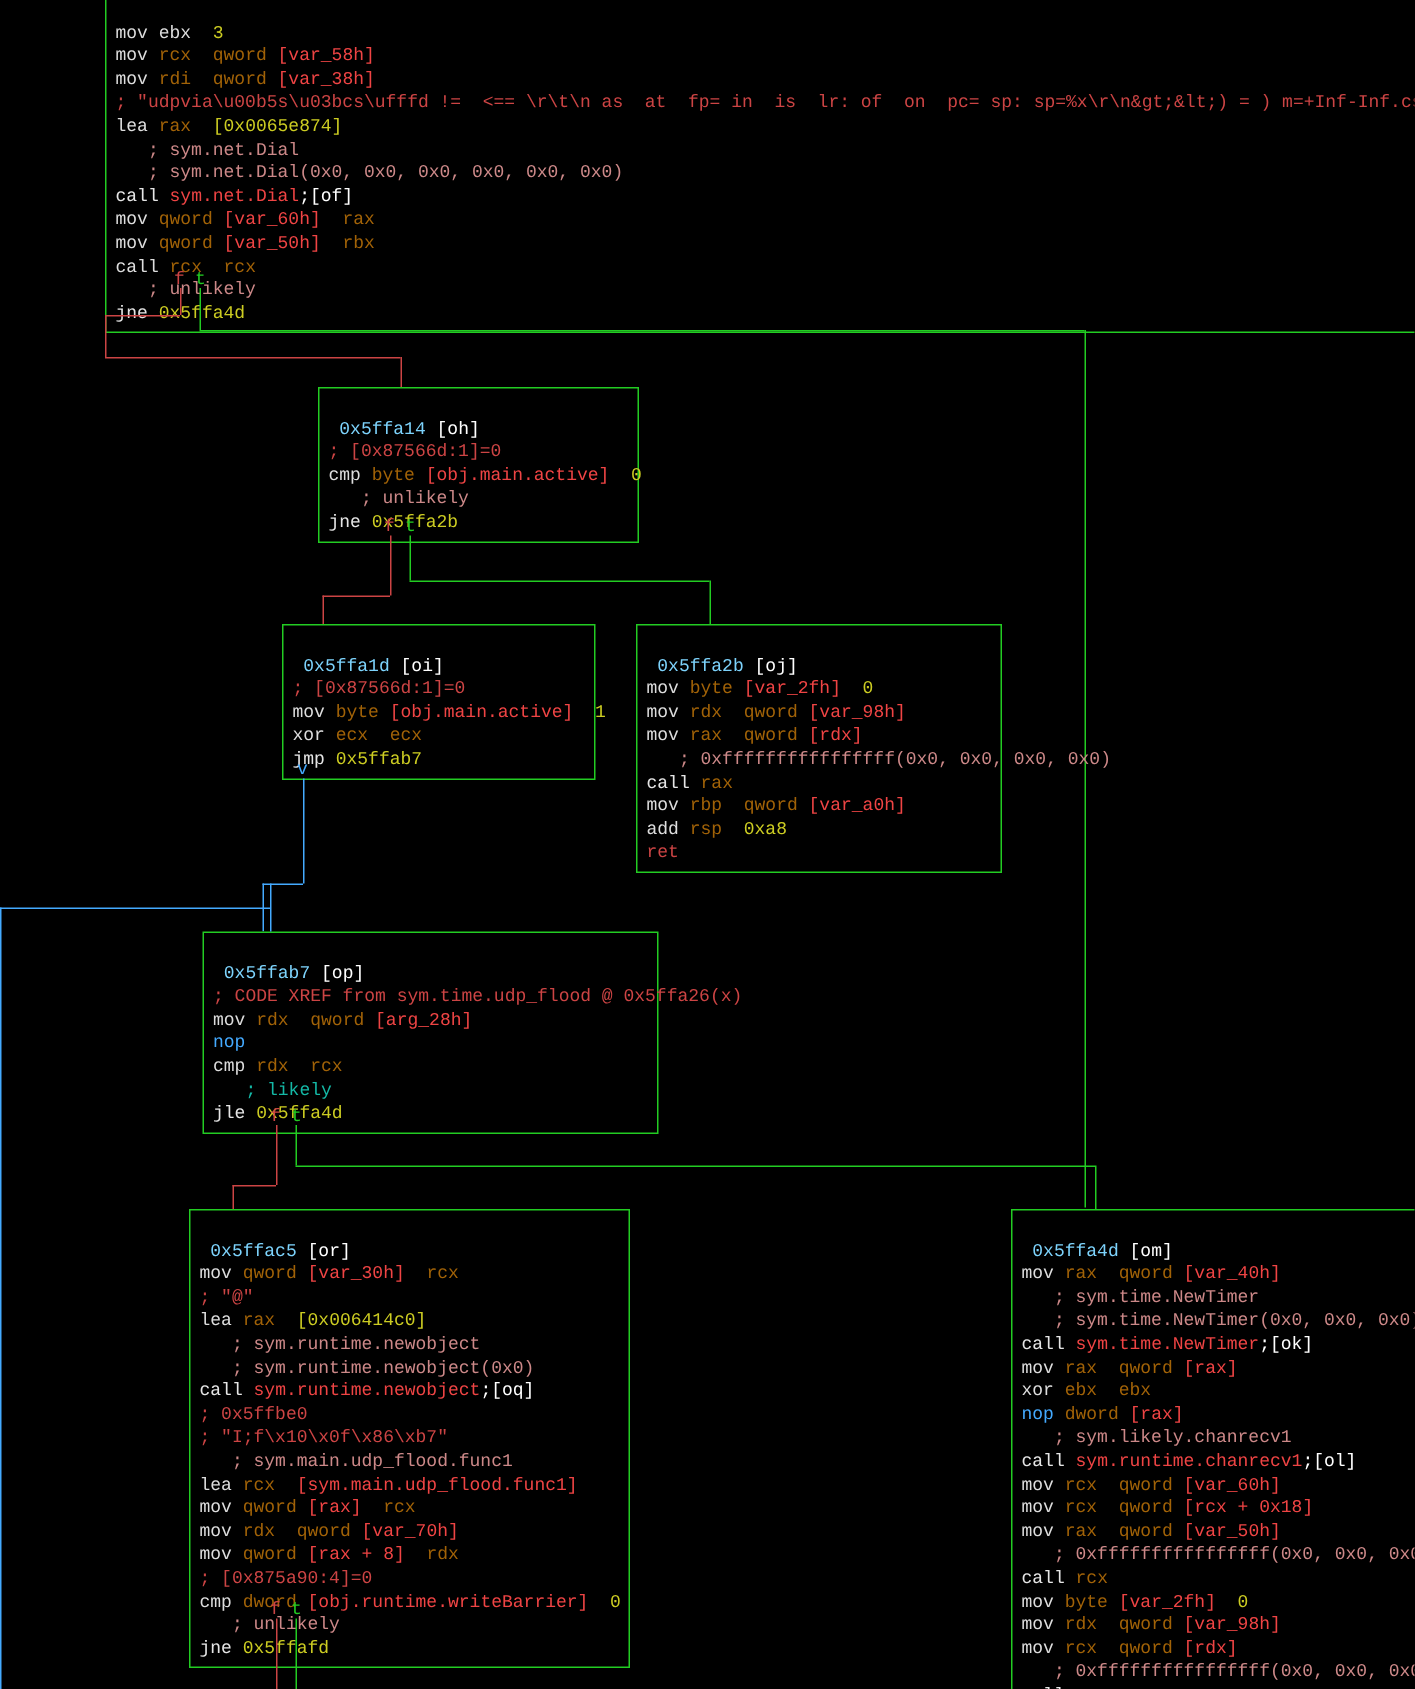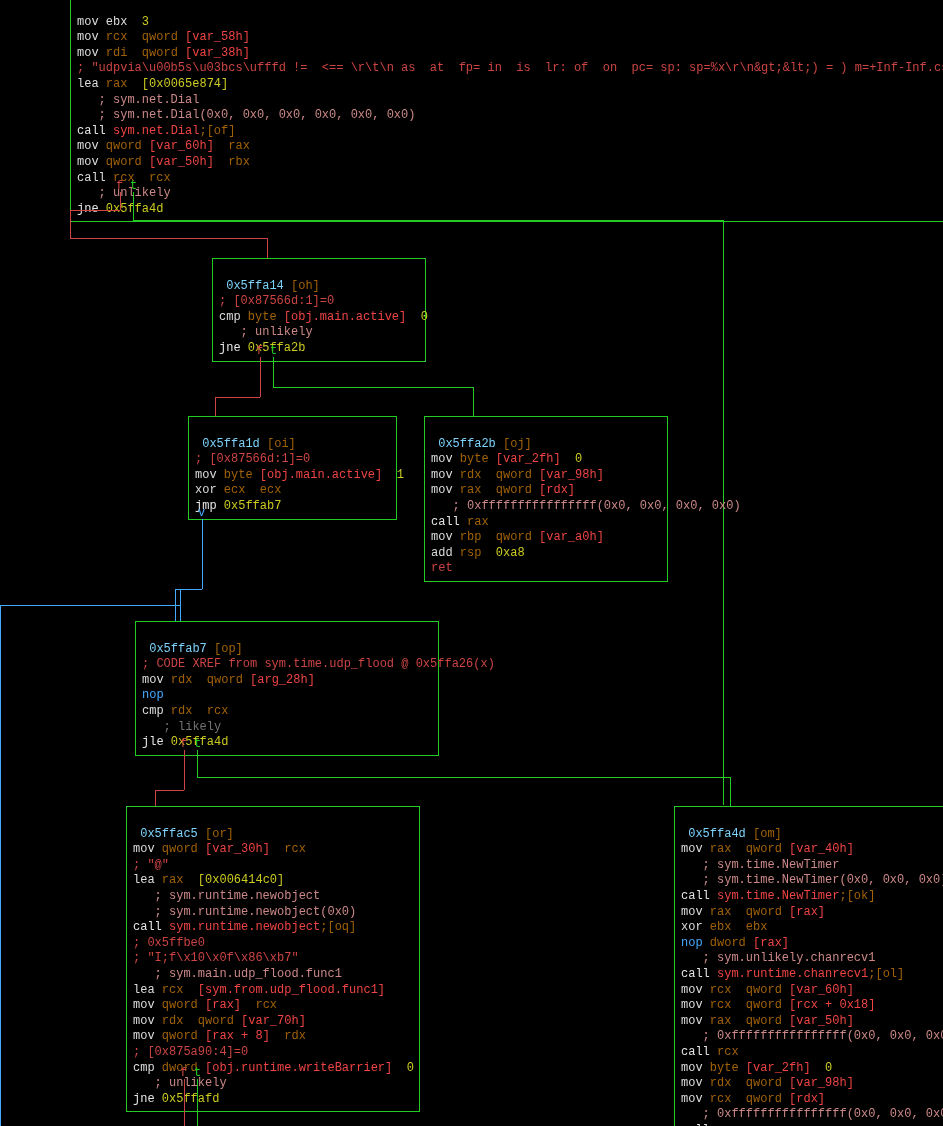--- a/index.html
+++ b/index.html
@@ -24,23 +24,23 @@
   .line { position: absolute; }
   .hline { height: 1px; }
   .vline { width: 1px; }
   .c-mov { color: #ddd; }
   .c-reg { color: #a16207; }
   .c-var { color: #ef4444; }
   .c-cmt { color: #c44; }
   .c-cmt2 { color: #c88; }
   .c-num { color: #cc2; }
   .c-addr { color: #7dd3fc; }
-  .c-tag { color: #a16207; }
+  .c-tag { color: #ffffff; }
   .c-jmp { color: #e5e5e5; }
-  .c-likely { color: #737373; }
+  .c-likely { color: #14b8a6; }
   .c-ret { color: #c44; }
   .c-nop { color: #4af; }
   .label-f { color: #c44; position: absolute; font-size: 12px; }
   .label-t { color: #2c2; position: absolute; font-size: 12px; }
   .label-v { color: #4af; position: absolute; font-size: 12px; }
 </style>
 </head>
 <body>
 
 <div class="box" style="left:70px; top:-6px; width:870px; border-color:#2c2;">
@@ -139,21 +139,21 @@
  <span class="c-addr">0x5ffac5</span> <span class="c-tag">[or]</span>
 <span class="c-mov">mov</span> <span class="c-reg">qword</span> <span class="c-var">[var_30h]</span>, <span class="c-reg">rcx</span>
 <span class="c-cmt">; "@"</span>
 <span class="c-mov">lea</span> <span class="c-reg">rax</span>, <span class="c-num">[0x006414c0]</span>
 <span class="c-cmt2">   ; sym.runtime.newobject</span>
 <span class="c-cmt2">   ; sym.runtime.newobject(0x0)</span>
 <span class="c-jmp">call</span> <span class="c-var">sym.runtime.newobject</span><span class="c-tag">;[oq]</span>
 <span class="c-cmt">; 0x5ffbe0</span>
 <span class="c-cmt">; "I;f\x10\x0f\x86\xb7"</span>
 <span class="c-cmt2">   ; sym.main.udp_flood.func1</span>
-<span class="c-mov">lea</span> <span class="c-reg">rcx</span>, <span class="c-var">[sym.from.udp_flood.func1]</span>
+<span class="c-mov">lea</span> <span class="c-reg">rcx</span>, <span class="c-var">[sym.main.udp_flood.func1]</span>
 <span class="c-mov">mov</span> <span class="c-reg">qword</span> <span class="c-var">[rax]</span>, <span class="c-reg">rcx</span>
 <span class="c-mov">mov</span> <span class="c-reg">rdx</span>, <span class="c-reg">qword</span> <span class="c-var">[var_70h]</span>
 <span class="c-mov">mov</span> <span class="c-reg">qword</span> <span class="c-var">[rax + 8]</span>, <span class="c-reg">rdx</span>
 <span class="c-cmt">; [0x875a90:4]=0</span>
 <span class="c-mov">cmp</span> <span class="c-reg">dword</span> <span class="c-var">[obj.runtime.writeBarrier]</span>, <span class="c-num">0</span>
 <span class="c-cmt2">   ; unlikely</span>
 <span class="c-jmp">jne</span> <span class="c-num">0x5ffafd</span>
 </div>
 
 <div class="label-f" style="left:180px; top:1066px;">f</div>
@@ -163,21 +163,21 @@
 
 <div class="box" style="left:674px; top:806px; width:264px; border-color:#2c2;">
  <span class="c-addr">0x5ffa4d</span> <span class="c-tag">[om]</span>
 <span class="c-mov">mov</span> <span class="c-reg">rax</span>, <span class="c-reg">qword</span> <span class="c-var">[var_40h]</span>
 <span class="c-cmt2">   ; sym.time.NewTimer</span>
 <span class="c-cmt2">   ; sym.time.NewTimer(0x0, 0x0, 0x0)</span>
 <span class="c-jmp">call</span> <span class="c-var">sym.time.NewTimer</span><span class="c-tag">;[ok]</span>
 <span class="c-mov">mov</span> <span class="c-reg">rax</span>, <span class="c-reg">qword</span> <span class="c-var">[rax]</span>
 <span class="c-mov">xor</span> <span class="c-reg">ebx</span>, <span class="c-reg">ebx</span>
 <span class="c-nop">nop</span> <span class="c-reg">dword</span> <span class="c-var">[rax]</span>
-<span class="c-cmt2">   ; sym.unlikely.chanrecv1</span>
+<span class="c-cmt2">   ; sym.likely.chanrecv1</span>
 <span class="c-jmp">call</span> <span class="c-var">sym.runtime.chanrecv1</span><span class="c-tag">;[ol]</span>
 <span class="c-mov">mov</span> <span class="c-reg">rcx</span>, <span class="c-reg">qword</span> <span class="c-var">[var_60h]</span>
 <span class="c-mov">mov</span> <span class="c-reg">rcx</span>, <span class="c-reg">qword</span> <span class="c-var">[rcx + 0x18]</span>
 <span class="c-mov">mov</span> <span class="c-reg">rax</span>, <span class="c-reg">qword</span> <span class="c-var">[var_50h]</span>
 <span class="c-cmt2">   ; 0xffffffffffffffff(0x0, 0x0, 0x0, 0x</span>
 <span class="c-jmp">call</span> <span class="c-reg">rcx</span>
 <span class="c-mov">mov</span> <span class="c-reg">byte</span> <span class="c-var">[var_2fh]</span>, <span class="c-num">0</span>
 <span class="c-mov">mov</span> <span class="c-reg">rdx</span>, <span class="c-reg">qword</span> <span class="c-var">[var_98h]</span>
 <span class="c-mov">mov</span> <span class="c-reg">rcx</span>, <span class="c-reg">qword</span> <span class="c-var">[rdx]</span>
 <span class="c-cmt2">   ; 0xffffffffffffffff(0x0, 0x0, 0x0, 0x</span>

